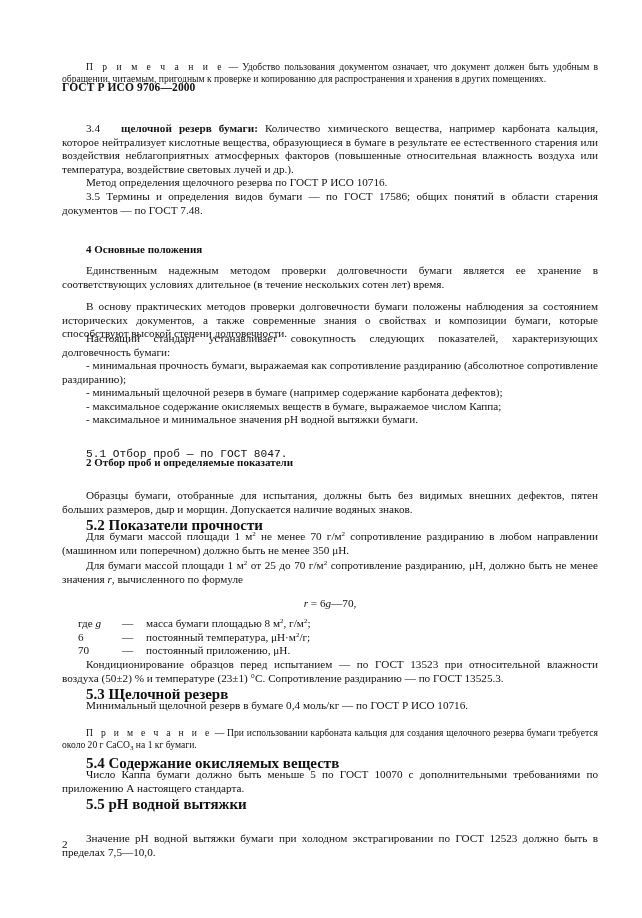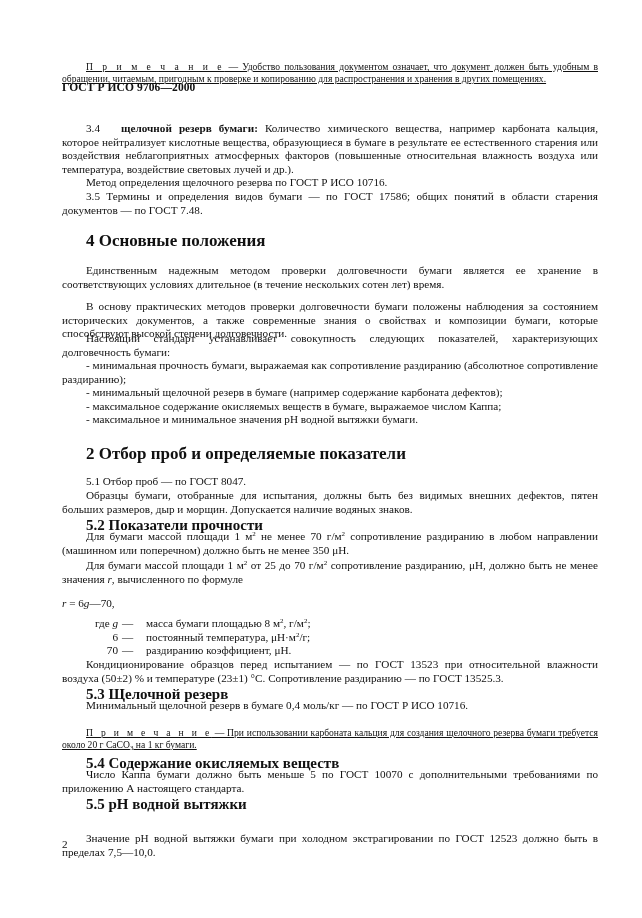--- a/index.html
+++ b/index.html
@@ -11,36 +11,36 @@
   .page { position: absolute; left: 62px; top: 0; width: 536px; }
   .doc-header {
     position: absolute; top: 40px; left: 0;
     font-weight: bold; font-size: 11.5px; letter-spacing: 0.1px; margin-top: 41px;
   }
   .p {
     position: absolute; left: 0; width: 536px;
     font-size: 11.2px; line-height: 13.6px; text-align: justify;
   }
   .p .ind { display: inline-block; width: 24px; }
-  .note { font-size: 9.6px; line-height: 12px; text-decoration: underline; }
+  .note { font-size: 9.6px; line-height: 12px; }
   .spaced { letter-spacing: 2.6px; }
   .b { font-weight: bold; margin-left: 14px; }
   .h2 {
-    position: absolute; left: 24px; font-weight: bold; font-size: 17px;
+    position: absolute; left: 24px; font-weight: bold; font-size: 11px; margin-top: 12px;
   }
   .h3 {
     position: absolute; left: 24px; font-weight: bold; font-size: 15px;
   }
   .formula {
-    position: absolute; left: 0; width: 536px; 
+    position: absolute; left: 0; width: 536px; text-align: center;
     font-size: 11.2px;
   }
   .defs { position: absolute; left: 16px; font-size: 11.2px; }
   .def-row { display: flex; height: 13.6px; line-height: 13.6px; }
-  .def-sym { width: 40px; text-align: right; padding-right: 4px; }
+  .def-sym { width: 40px; text-align: left; padding-right: 4px; }
   .def-dash { width: 24px; }
   .def-text { }
   .pagenum { position: absolute; left: 0; top: 838px; font-size: 11.2px; }
   sup { font-size: 7px; vertical-align: 4px; line-height: 0; }
   sub { font-size: 7px; vertical-align: -2px; line-height: 0; }
   i { font-style: italic; }
 </style>
 </head>
 <body>
 
@@ -57,21 +57,21 @@
   <div class="h2" style="top:231px;">4  Основные положения</div>
   <div class="p" style="top:264px;"><span class="ind"></span><span>Единственным надежным методом проверки долговечности бумаги является ее хранение в соответствующих условиях длительное (в течение нескольких сотен лет) время.</span></div>
   <div class="p" style="top:300px;"><span class="ind"></span><span>В основу практических методов проверки долговечности бумаги положены наблюдения за состоянием исторических документов, а также современные знания о свойствах и композиции бумаги, которые способствуют высокой степени долговечности.</span></div>
   <div class="p" style="top:332px;"><span class="ind"></span><span>Настоящий стандарт устанавливает совокупность следующих показателей, характеризующих долговечность бумаги:</span></div>
   <div class="p" style="top:359px;"><span class="ind"></span><span>- минимальная прочность бумаги, выражаемая как сопротивление раздиранию (абсолютное сопротивление раздиранию);</span></div>
   <div class="p" style="top:386px;"><span class="ind"></span><span>- минимальный щелочной резерв в бумаге (например содержание карбоната дефектов);</span></div>
   <div class="p" style="top:400px;"><span class="ind"></span><span>- максимальное содержание окисляемых веществ в бумаге, выражаемое числом Каппа;</span></div>
   <div class="p" style="top:413px;"><span class="ind"></span><span>- максимальное и минимальное значения pH водной вытяжки бумаги.</span></div>
 
   <div class="h2" style="top:444px;">2  Отбор проб и определяемые показатели</div>
-  <div class="p" style="top:475px;"><span class="ind"></span><span>5.1  Отбор проб — по ГОСТ 8047.</span></div>
+  <div class="p" style="top:448px;font-family:Liberation Mono, monospace;"><span class="ind"></span><span>5.1  Отбор проб — по ГОСТ 8047.</span></div>
   <div class="p" style="top:489px;"><span class="ind"></span><span>Образцы бумаги, отобранные для испытания, должны быть без видимых внешних дефектов, пятен больших размеров, дыр и морщин. Допускается наличие водяных знаков.</span></div>
   <div class="h3" style="top:517px;">5.2  Показатели прочности</div>
   <div class="p" style="top:530px;"><span class="ind"></span><span>Для бумаги массой площади 1 м</span><sup>2</sup><span> не менее 70 г/м</span><sup>2</sup><span> сопротивление раздиранию в любом направлении (машинном или поперечном) должно быть не менее 350 μН.</span></div>
   <div class="p" style="top:559px;"><span class="ind"></span><span>Для бумаги массой площади 1 м</span><sup>2</sup><span> от 25 до 70 г/м</span><sup>2</sup><span> сопротивление раздиранию, μН, должно быть не менее значения </span><i>r</i><span>, вычисленного по формуле</span></div>
 
   <div class="formula" style="top:597px;"><i>r</i><span> = 6</span><i>g</i><span>—70,</span></div>
 
   <div class="defs" style="top:617px;">
     <div class="def-row">
       <span class="def-sym"><span>где </span><i>g</i></span>
@@ -79,21 +79,21 @@
       <span class="def-text"><span>масса бумаги площадью 8 м</span><sup>2</sup><span>, г/м</span><sup>2</sup><span>;</span></span>
     </div>
     <div class="def-row">
       <span class="def-sym">6</span>
       <span class="def-dash">—</span>
       <span class="def-text"><span>постоянный температура, μН·м</span><sup>2</sup><span>/г;</span></span>
     </div>
     <div class="def-row">
       <span class="def-sym">70</span>
       <span class="def-dash">—</span>
-      <span class="def-text">раздиранию коэффициент, μН.</span>
+      <span class="def-text">постоянный приложению, μН.</span>
     </div>
   </div>
 
   <div class="p" style="top:658px;"><span class="ind"></span><span>Кондиционирование образцов перед испытанием — по ГОСТ 13523 при относительной влажности воздуха (50±2) % и температуре (23±1) °С. Сопротивление раздиранию — по ГОСТ 13525.3.</span></div>
   <div class="h3" style="top:686px;">5.3  Щелочной резерв</div>
   <div class="p" style="top:699px;"><span class="ind"></span><span>Минимальный щелочной резерв в бумаге 0,4 моль/кг — по ГОСТ Р ИСО 10716.</span></div>
 
   <div class="p note" style="top:727px;"><span class="ind"></span><span class="spaced">П р и м е ч а н и е</span><span> — При использовании карбоната кальция для создания щелочного резерва бумаги требуется около 20 г CaCO</span><sub>3</sub><span> на 1 кг бумаги.</span></div>
 
   <div class="h3" style="top:755px;">5.4  Содержание окисляемых веществ</div>

